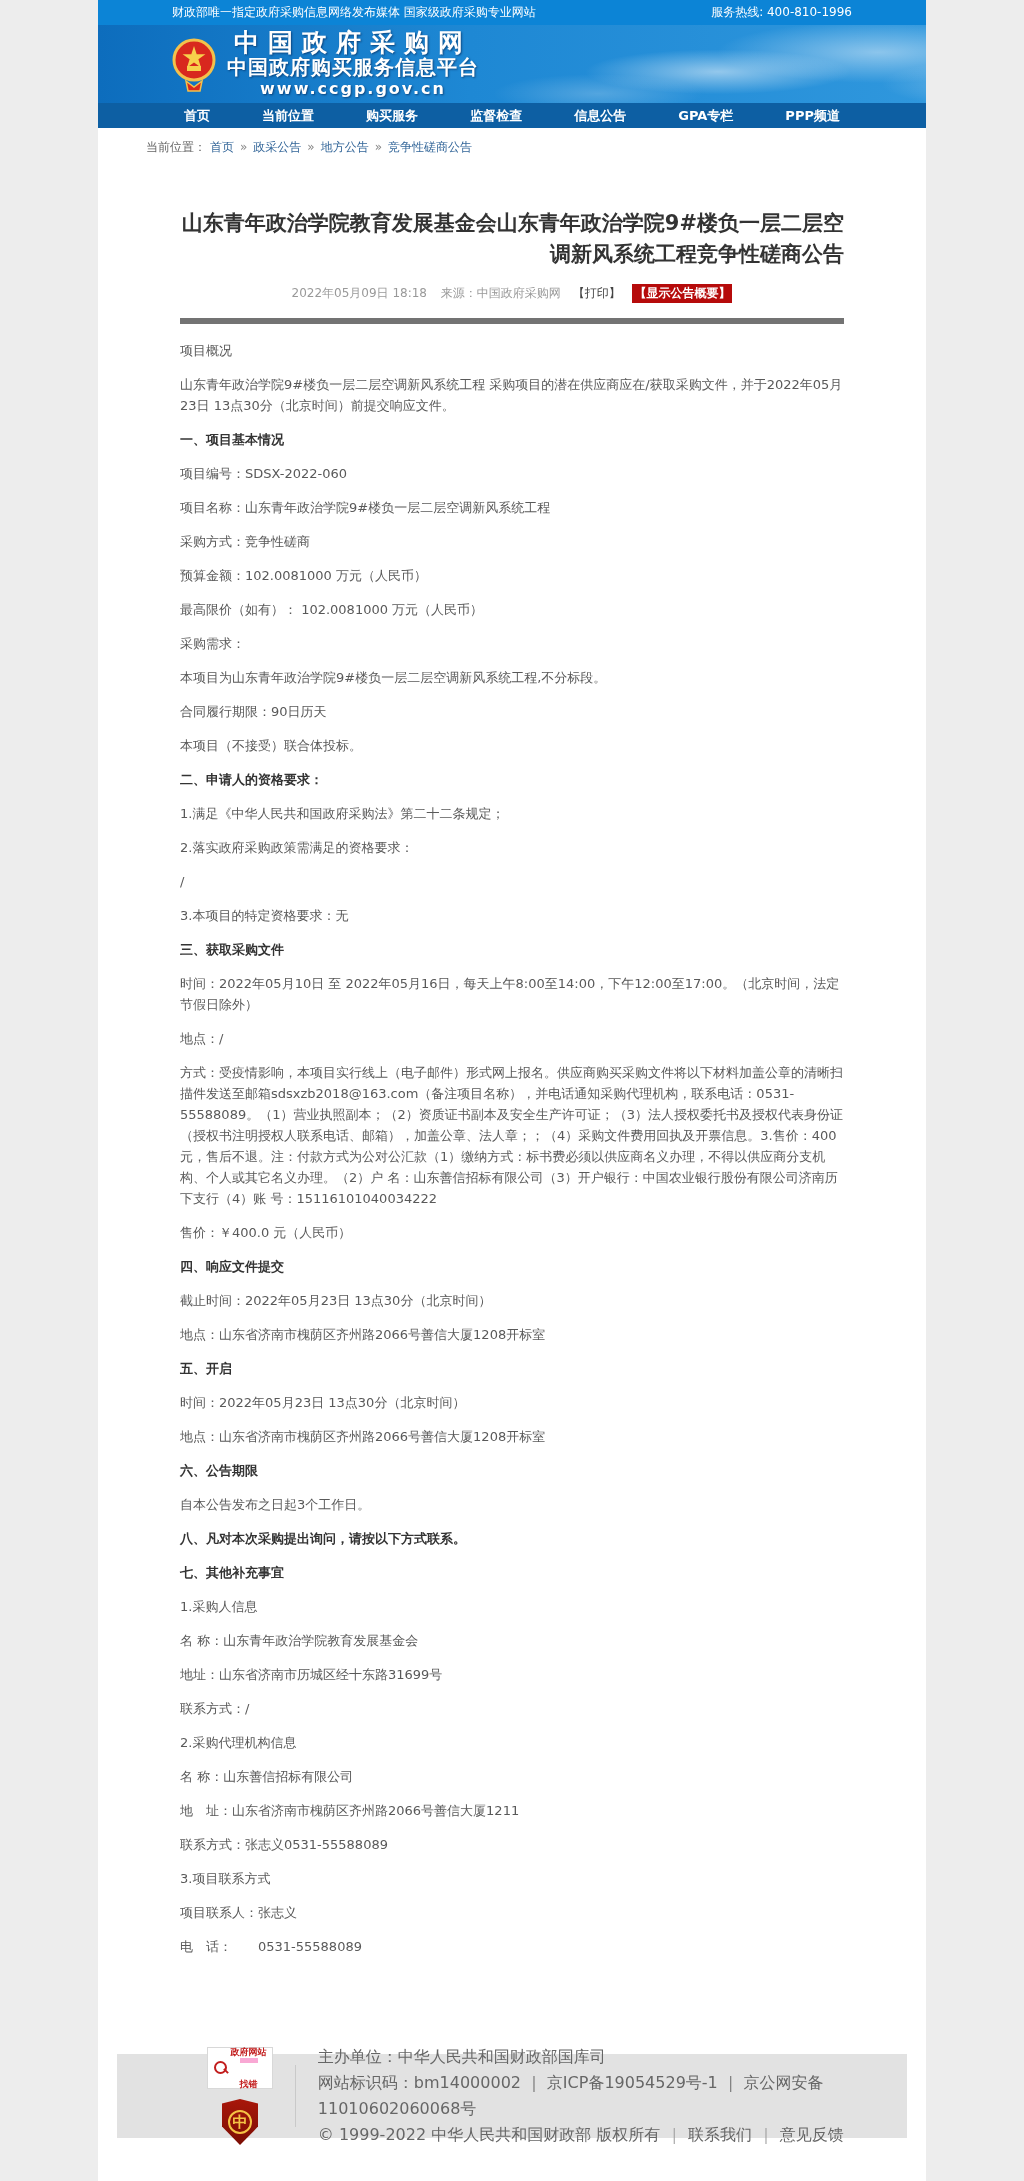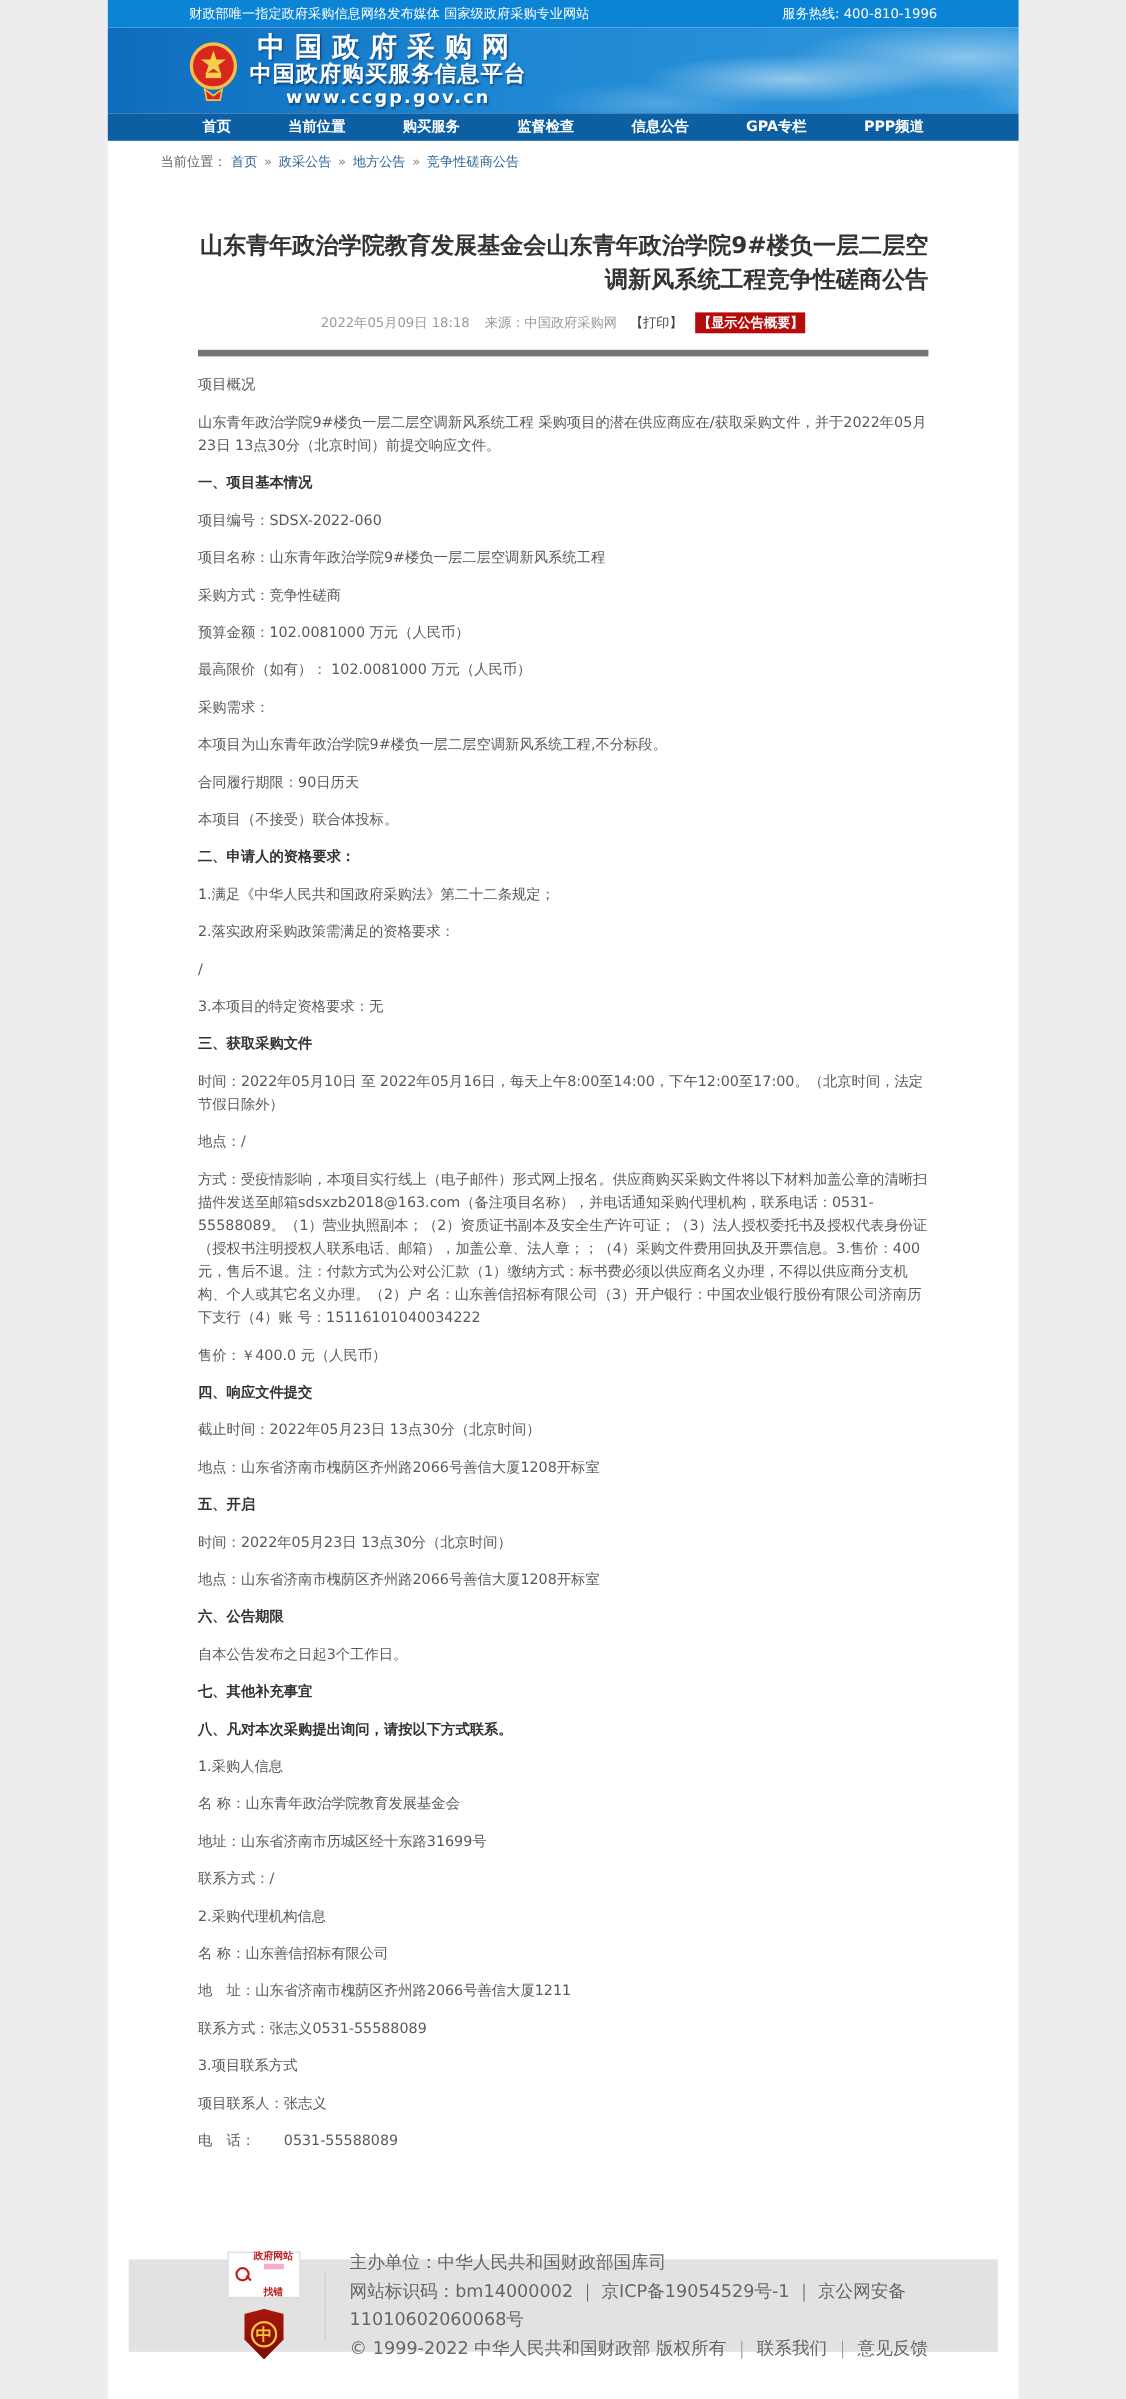--- a/index.html
+++ b/index.html
@@ -147,22 +147,22 @@
         <p class="para">方式：受疫情影响，本项目实行线上（电子邮件）形式网上报名。供应商购买采购文件将以下材料加盖公章的清晰扫描件发送至邮箱sdsxzb2018@163.com（备注项目名称），并电话通知采购代理机构，联系电话：0531-55588089。（1）营业执照副本；（2）资质证书副本及安全生产许可证；（3）法人授权委托书及授权代表身份证（授权书注明授权人联系电话、邮箱），加盖公章、法人章；；（4）采购文件费用回执及开票信息。3.售价：400元，售后不退。注：付款方式为公对公汇款（1）缴纳方式：标书费必须以供应商名义办理，不得以供应商分支机构、个人或其它名义办理。（2）户 名：山东善信招标有限公司（3）开户银行：中国农业银行股份有限公司济南历下支行（4）账 号：15116101040034222</p>
         <p class="para">售价：￥400.0 元（人民币）</p>
         <p class="para bold">四、响应文件提交</p>
         <p class="para">截止时间：2022年05月23日 13点30分（北京时间）</p>
         <p class="para">地点：山东省济南市槐荫区齐州路2066号善信大厦1208开标室</p>
         <p class="para bold">五、开启</p>
         <p class="para">时间：2022年05月23日 13点30分（北京时间）</p>
         <p class="para">地点：山东省济南市槐荫区齐州路2066号善信大厦1208开标室</p>
         <p class="para bold">六、公告期限</p>
         <p class="para">自本公告发布之日起3个工作日。</p>
+        <p class="para bold">八、凡对本次采购提出询问，请按以下方式联系。</p>
         <p class="para bold">七、其他补充事宜</p>
-        <p class="para bold">八、凡对本次采购提出询问，请按以下方式联系。</p>
         <p class="para">1.采购人信息</p>
         <p class="para">名 称：山东青年政治学院教育发展基金会</p>
         <p class="para">地址：山东省济南市历城区经十东路31699号</p>
         <p class="para">联系方式：/</p>
         <p class="para">2.采购代理机构信息</p>
         <p class="para">名 称：山东善信招标有限公司</p>
         <p class="para">地　址：山东省济南市槐荫区齐州路2066号善信大厦1211</p>
         <p class="para">联系方式：张志义0531-55588089</p>
         <p class="para">3.项目联系方式</p>
         <p class="para">项目联系人：张志义</p>

